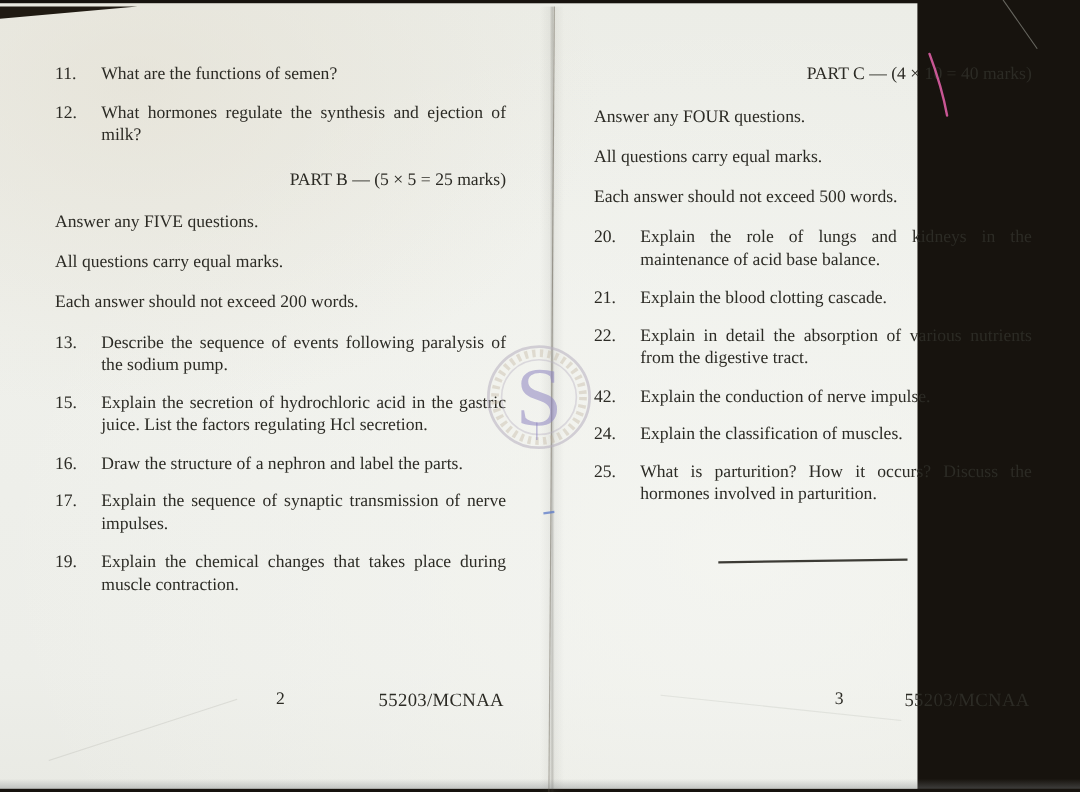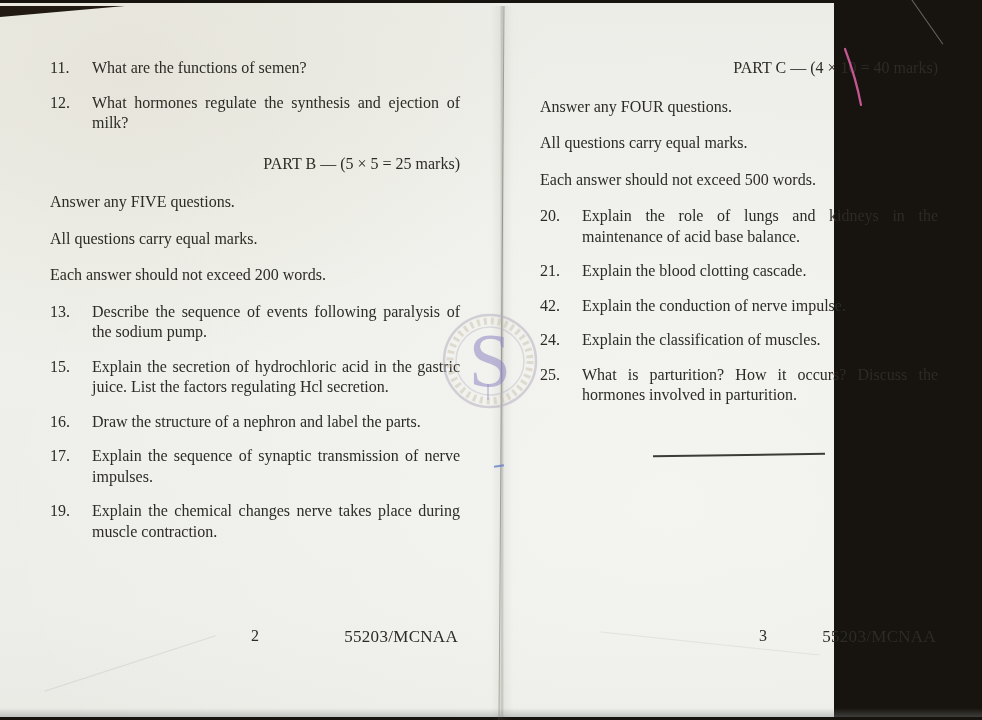--- a/index.html
+++ b/index.html
@@ -94,39 +94,43 @@
     <div class="q-row">
       <span class="q-no">16.</span>
       <span class="q-text">Draw the structure of a nephron and label the parts.</span>
     </div>
     <div class="q-row">
       <span class="q-no">17.</span>
       <span class="q-text">Explain the sequence of synaptic transmission of nerve impulses.</span>
     </div>
     <div class="q-row">
       <span class="q-no">19.</span>
-      <span class="q-text">Explain the chemical changes nerve takes place during muscle contraction.</span>
+      <span class="q-text">Explain the chemical changes that takes place during muscle contraction.</span>
     </div>
   </div>
 
   <div class="page page-right">
 
     <div class="part-heading" style="margin-top:0">PART C — (4 × 10 = 40 marks)</div>
 
     <div class="instruction">Answer any FOUR questions.</div>
     <div class="instruction">All questions carry equal marks.</div>
     <div class="instruction">Each answer should not exceed 500 words.</div>
 
     <div class="q-row" style="margin-top:4px">
       <span class="q-no">20.</span>
       <span class="q-text">Explain the role of lungs and kidneys in the maintenance of acid base balance.</span>
     </div>
     <div class="q-row">
       <span class="q-no">21.</span>
       <span class="q-text">Explain the blood clotting cascade.</span>
+    </div>
+    <div class="q-row">
+      <span class="q-no">22.</span>
+      <span class="q-text">Explain in detail the absorption of various nutrients from the digestive tract.</span>
     </div>
     <div class="q-row">
       <span class="q-no">42.</span>
       <span class="q-text">Explain the conduction of nerve impulse.</span>
     </div>
     <div class="q-row">
       <span class="q-no">24.</span>
       <span class="q-text">Explain the classification of muscles.</span>
     </div>
     <div class="q-row">

